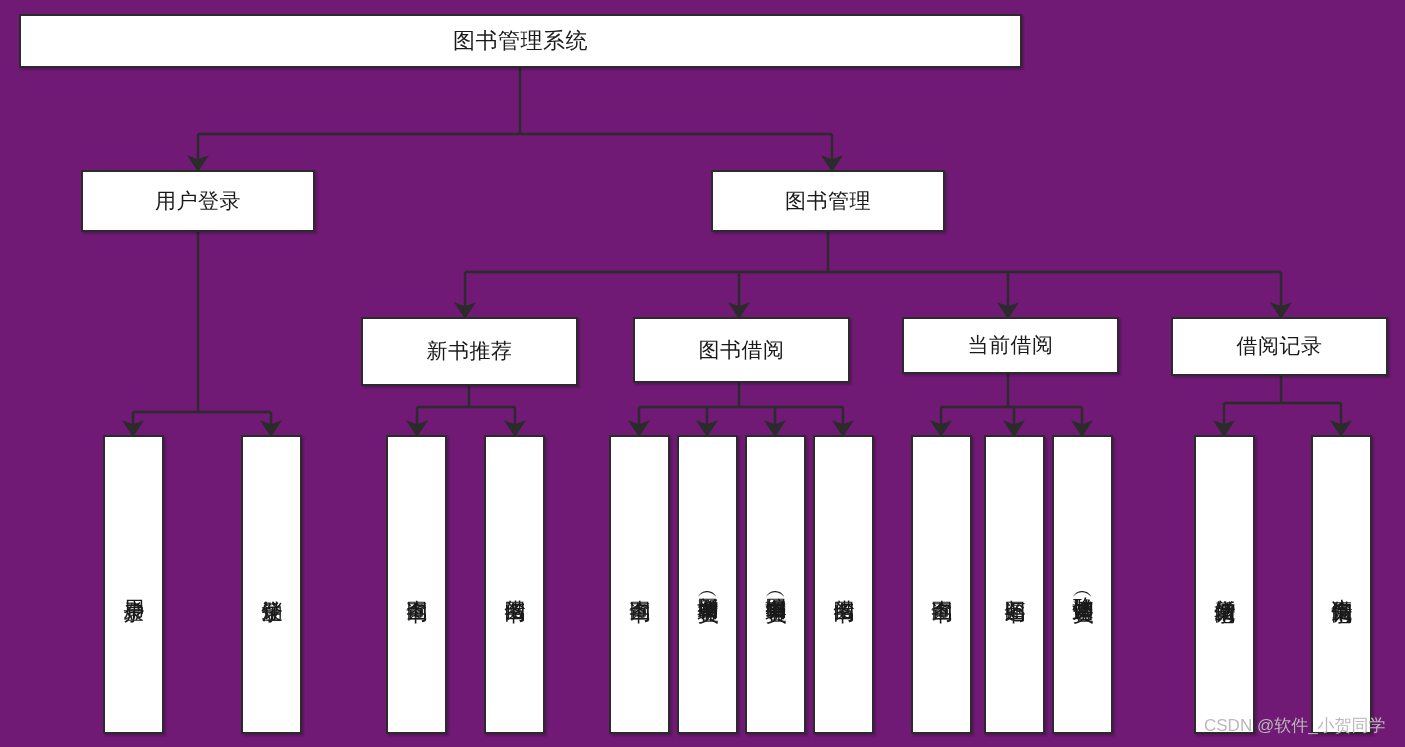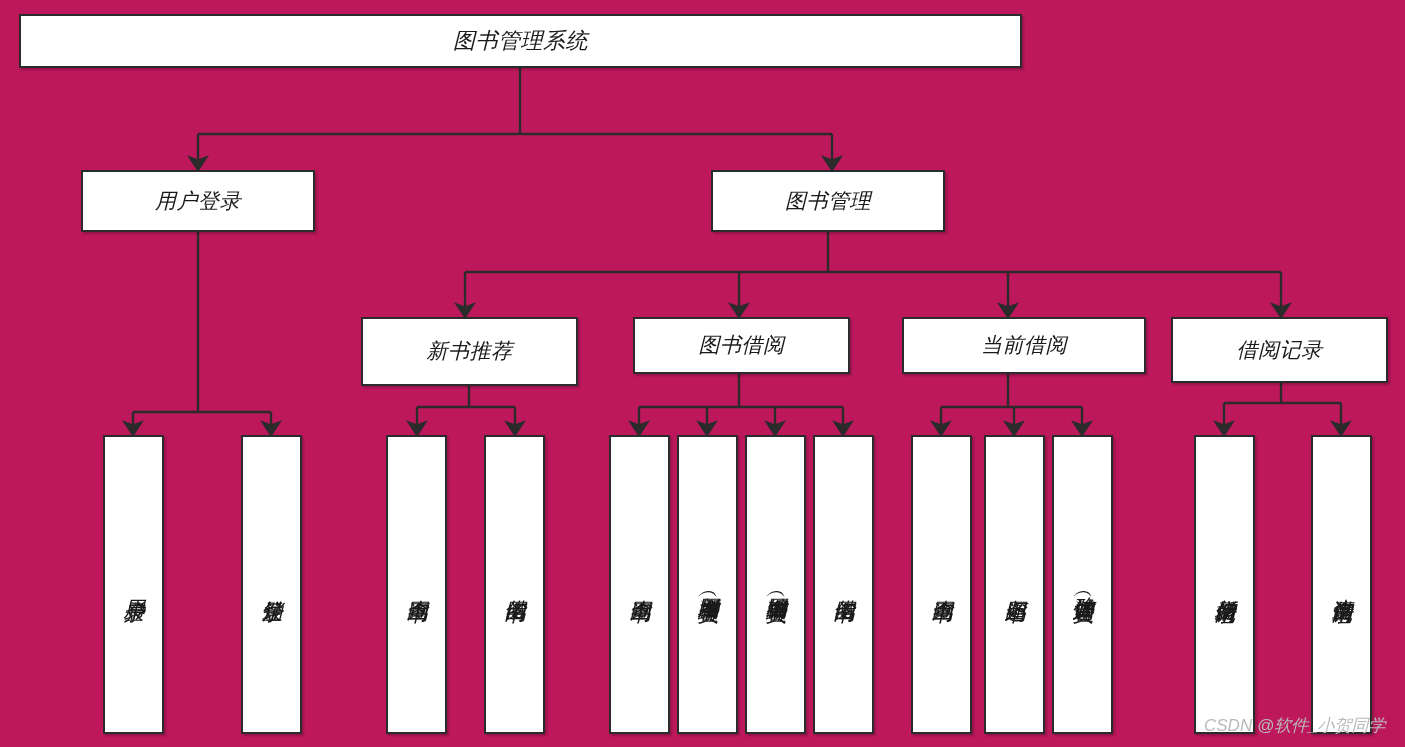--- a/index.html
+++ b/index.html
@@ -7,23 +7,22 @@
     padding: 0;
     background: #ffffff;
   }
   body {
     font-family: "Liberation Sans", "DejaVu Sans", sans-serif;
   }
   #canvas {
     position: relative;
     width: 1405px;
     height: 747px;
-    background: #be185d;
+    background: #701a75;
     overflow: hidden;
-    font-style: italic;
   }
   svg#wires {
     position: absolute;
     left: 0;
     top: 0;
     width: 1405px;
     height: 747px;
     pointer-events: none;
   }
   .node {
@@ -131,27 +130,27 @@
   <div class="node horiz" style="left:81px; top:170px; width:234px; height:62px;">
     <span class="lbl">用户登录</span>
   </div>
   <div class="node horiz" style="left:711px; top:170px; width:234px; height:62px;">
     <span class="lbl">图书管理</span>
   </div>
 
   <div class="node horiz" style="left:361px; top:317px; width:217px; height:69px;">
     <span class="lbl">新书推荐</span>
   </div>
-  <div class="node horiz" style="left:633px; top:317px; width:217px; height:57px;">
+  <div class="node horiz" style="left:633px; top:317px; width:217px; height:66px;">
     <span class="lbl">图书借阅</span>
   </div>
-  <div class="node horiz" style="left:902px; top:317px; width:244px; height:57px;">
+  <div class="node horiz" style="left:902px; top:317px; width:217px; height:57px;">
     <span class="lbl">当前借阅</span>
   </div>
-  <div class="node horiz" style="left:1171px; top:317px; width:217px; height:66px;">
+  <div class="node horiz" style="left:1171px; top:317px; width:217px; height:59px;">
     <span class="lbl">借阅记录</span>
   </div>
 
   <div class="node vert" style="left:103px; top:435px; width:61px; height:299px;">
     <span class="lbl">用户登录</span>
   </div>
   <div class="node vert" style="left:241px; top:435px; width:61px; height:299px;">
     <span class="lbl">注销登录</span>
   </div>
 

